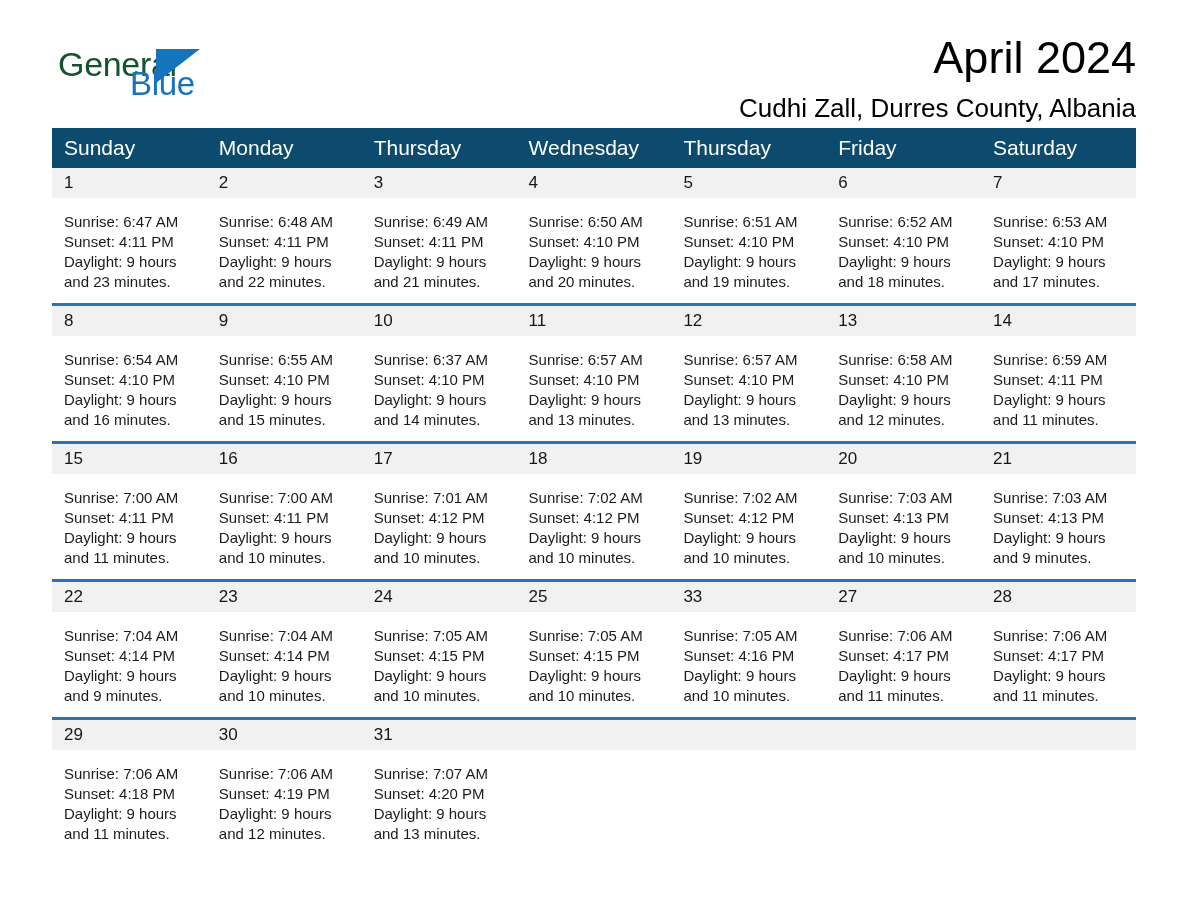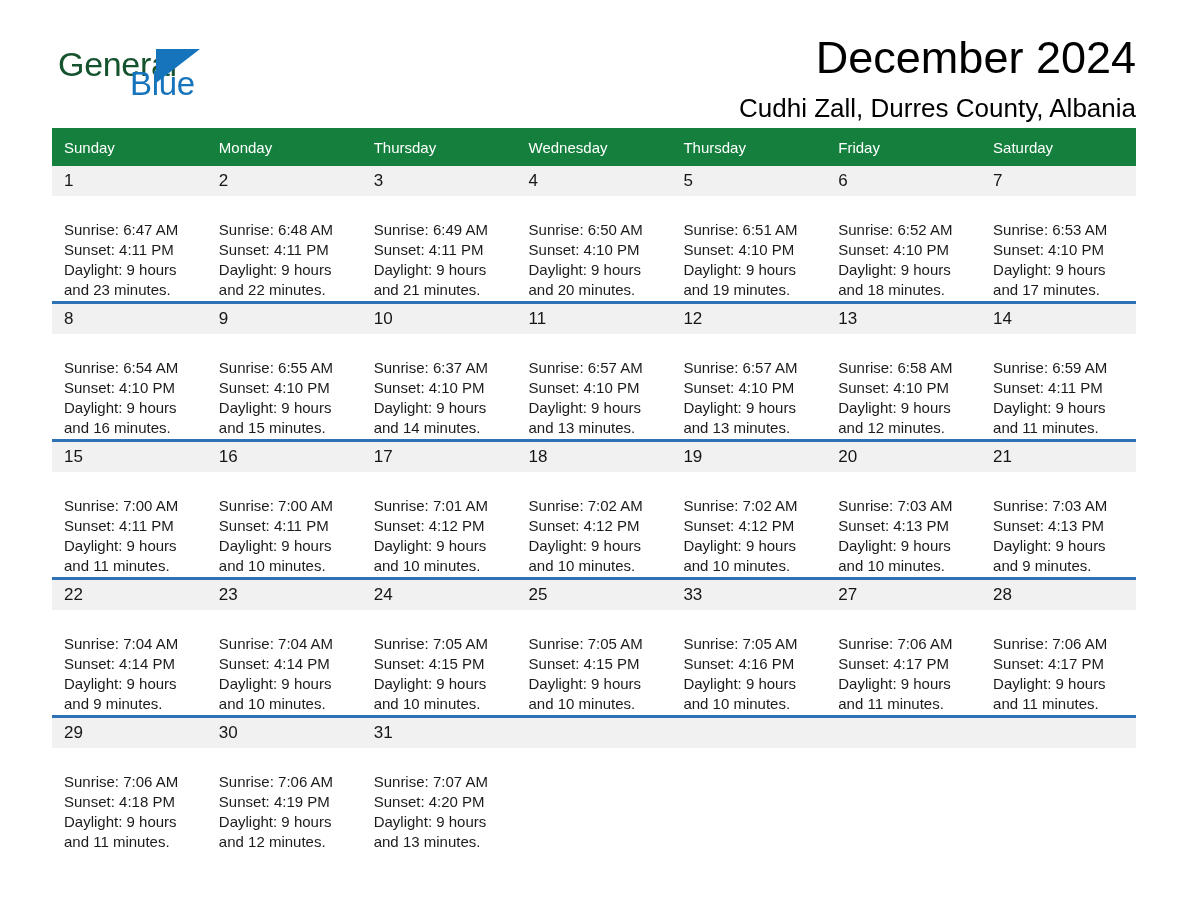--- a/index.html
+++ b/index.html
@@ -88,24 +88,24 @@
   }
 
   
   .calendar {
     margin-top: 18px;
     width: 1084px;
     border-collapse: collapse;
     table-layout: fixed;
   }
   .calendar th {
-    background: #15803d;
+    background: #0c4a6e;
     color: #ffffff;
     font-weight: normal;
-    font-size: 15px;
+    font-size: 21px;
     text-align: left;
     padding: 8px 0 8px 12px;
     height: 22px;
     vertical-align: middle;
   }
   .daycell {
     width: 154.85px;
     vertical-align: top;
     padding: 0;
     height: 135px;
@@ -124,21 +124,21 @@
     height: 21px;
     box-sizing: content-box;
   }
   .daycell.blank {
     background: #ffffff;
   }
   .daycell.blank .daynum-band {
     background: #f1f1f1;
   }
   .info {
-    padding: 24px 10px 0 12px;
+    padding: 14px 10px 0 12px;
     font-size: 15px;
     line-height: 20px;
     color: #1b1b1b;
   }
   .info div {
     white-space: nowrap;
   }
 </style>
 </head>
 <body>
@@ -147,21 +147,21 @@
 
   <div class="header">
 
     <div class="brand">
       <span class="brand-general">General</span>
       <span class="brand-tri"></span>
       <span class="brand-blue">Blue</span>
     </div>
 
     <div class="title-block">
-      <h1 class="cal-title">December 2024</h1>
+      <h1 class="cal-title">April 2024</h1>
       <h2 class="cal-subtitle">Cudhi Zall, Durres County, Albania</h2>
     </div>
 
   </div>
 
   <table class="calendar">
     <thead>
       <tr>
         <th>Sunday</th>
         <th>Monday</th>

